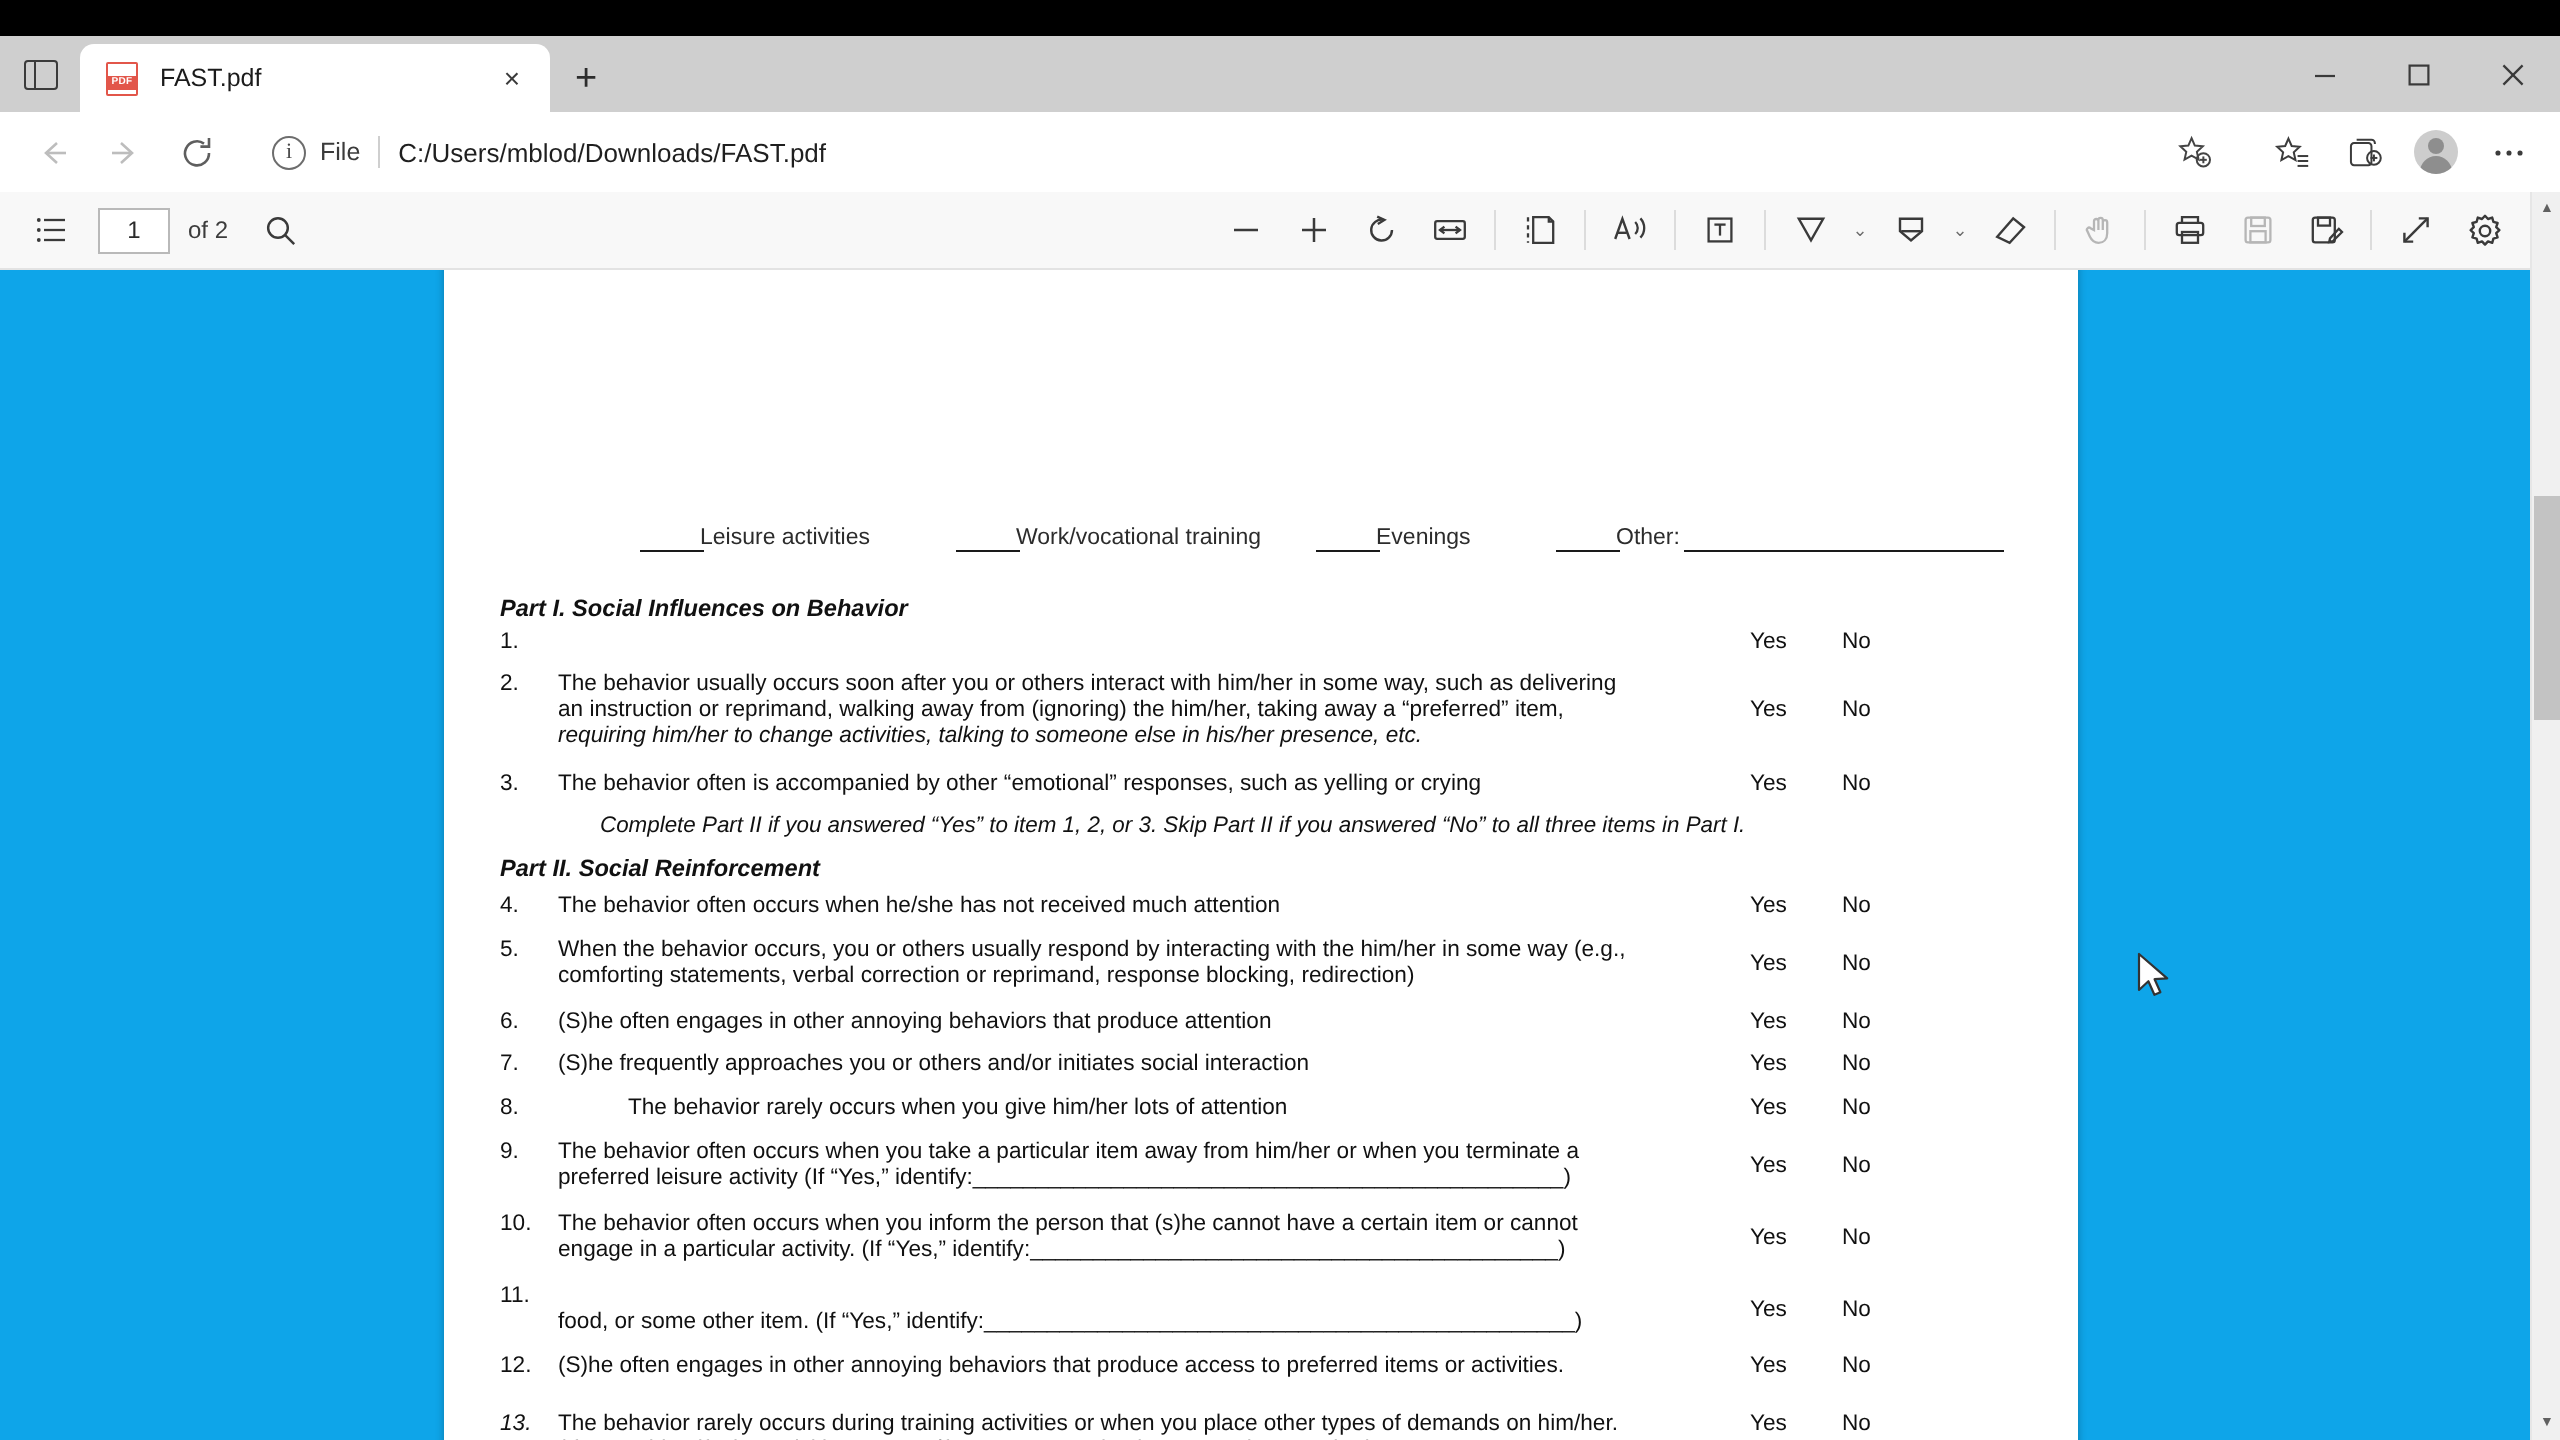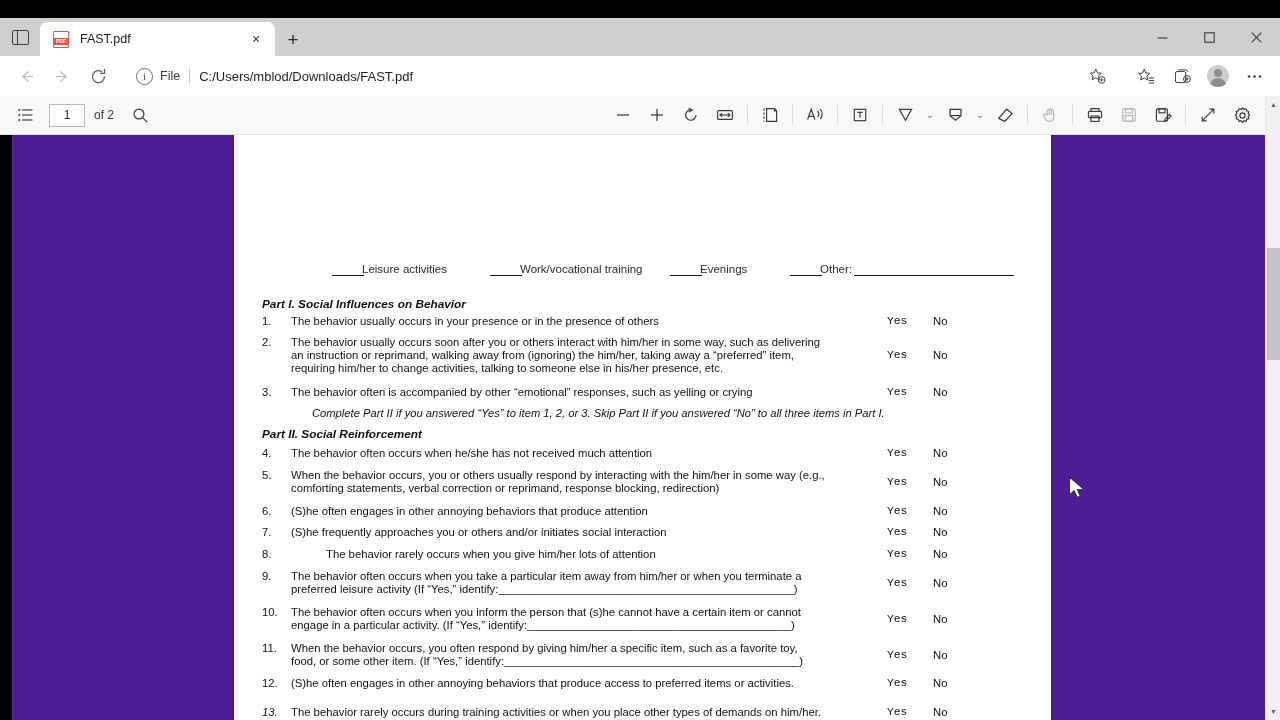--- a/index.html
+++ b/index.html
@@ -116,22 +116,22 @@
     width:36px; height:23px; border:1px solid #b9b9b9; background:#fff;
     font-size:12px; color:#2b2b2b; text-align:center; line-height:21px; margin-left:6px;
   }
   #page-of { font-size:12px; color:#3c3c3c; margin-left:9px;text-align:center; }
   #pt-left { display:flex; align-items:center; padding-left:9px; }
   #pt-right { display:flex; align-items:center; margin-left:auto; padding-right:6px; }
   .chev { font-size:9px; color:#6d6d6d; width:16px; text-align:center; }
 
   
   #doc-area {
-    position:absolute; left:12px; top:135px; width:1265px; height:585px;
-    background:#4c1d95; overflow:hidden;
+    position:absolute; left:0; top:135px; width:1265px; height:585px;
+    background:#0ea5e9; overflow:hidden;
   }
   .pdf-page {
     position:absolute; left:222px; width:817px; background:#fff;
     box-shadow:0 1px 4px rgba(0,0,0,.28);
   }
   #page1 { top:-430px; height:1100px; }
 
   #page1-inner {
     position:absolute; left:0; right:0; bottom:0; height:540px;
     padding:0 28px;
@@ -147,21 +147,21 @@
   .hdr-line span { position:absolute; top:0; }
 
   .part-title {
     font-size:11.8px; font-weight:bold; font-style:italic; color:#111;
     margin:0; position:absolute;
   }
   .qnum { position:absolute; font-size:11.3px; color:#111; }
   .qtext {
     position:absolute; font-size:11.3px; line-height:12.6px; color:#111;
   }
-  .ans-yes { position:absolute; font-size:11.3px; color:#111;font-family:Liberation Mono, monospace; }
+  .ans-yes { position:absolute; font-size:11.3px; color:#111; }
   .ans-no  { position:absolute; font-size:11.3px; color:#111; }
   .note {
     position:absolute; font-size:11.2px; font-style:italic; color:#111;
   }
   .blank { border-bottom:1px solid #1a1a1a; display:inline-block; }
 
   
   #vscroll {
     position:absolute; right:0; top:96px; width:15px; height:624px;
     background:#f0f0f0; border-left:1px solid #e6e6e6;
@@ -471,28 +471,27 @@
             </span>
           <span style="left:558px">Other:</span>
           <span style="left:592px">
               <span class="blank" style="width:160px">&nbsp;</span>
             </span>
         </div>
 
         <div class="part-title" style="left:28px; top:32px;">Part I. Social Influences on Behavior</div>
 
         <div class="qnum" style="left:28px; top:50px;">1.</div>
-        <div class="qtext" style="left:57px; top:50px; width:610px;">The behavior usually occurs in your presence or in the presence of others</div>
         <div class="ans-yes" style="left:653px; top:50px;">Yes</div>
         <div class="ans-no" style="left:699px; top:50px;">No</div>
 
         <div class="qnum" style="left:28px; top:71px;">2.</div>
         <div class="qtext" style="left:57px; top:71px; width:615px;">The behavior usually occurs soon after you or others interact with him/her in some way, such as delivering</div>
         <div class="qtext" style="left:57px; top:84px; width:615px;">an instruction or reprimand, walking away from (ignoring) the him/her, taking away a “preferred” item,</div>
-        <div class="qtext" style="left:57px; top:97px; width:615px;">requiring him/her to change activities, talking to someone else in his/her presence, etc.</div>
+        <div class="qtext" style="left:57px; top:97px; width:615px;font-style:italic;">requiring him/her to change activities, talking to someone else in his/her presence, etc.</div>
         <div class="ans-yes" style="left:653px; top:84px;">Yes</div>
         <div class="ans-no" style="left:699px; top:84px;">No</div>
 
         <div class="qnum" style="left:28px; top:121px;">3.</div>
         <div class="qtext" style="left:57px; top:121px; width:615px;">The behavior often is accompanied by other “emotional” responses, such as yelling or crying</div>
         <div class="ans-yes" style="left:653px; top:121px;">Yes</div>
         <div class="ans-no" style="left:699px; top:121px;">No</div>
 
         <div class="note" style="left:78px; top:142px; width:690px;">Complete Part II if you answered “Yes” to item 1, 2, or 3. Skip Part II if you answered “No” to all three items in Part I.</div>
 
@@ -530,21 +529,20 @@
         <div class="ans-yes" style="left:653px; top:312px;">Yes</div>
         <div class="ans-no" style="left:699px; top:312px;">No</div>
 
         <div class="qnum" style="left:28px; top:341px;">10.</div>
         <div class="qtext" style="left:57px; top:341px; width:615px;">The behavior often occurs when you inform the person that (s)he cannot have a certain item or cannot</div>
         <div class="qtext" style="left:57px; top:354px; width:615px;">engage in a particular activity. (If “Yes,” identify:__________________________________________)</div>
         <div class="ans-yes" style="left:653px; top:348px;">Yes</div>
         <div class="ans-no" style="left:699px; top:348px;">No</div>
 
         <div class="qnum" style="left:28px; top:377px;">11.</div>
-        <div class="qtext" style="left:57px; top:377px; width:615px;">When the behavior occurs, you often respond by giving him/her a specific item, such as a favorite toy,</div>
         <div class="qtext" style="left:57px; top:390px; width:615px;">food, or some other item. (If “Yes,” identify:_______________________________________________)</div>
         <div class="ans-yes" style="left:653px; top:384px;">Yes</div>
         <div class="ans-no" style="left:699px; top:384px;">No</div>
 
         <div class="qnum" style="left:28px; top:412px;">12.</div>
         <div class="qtext" style="left:57px; top:412px; width:615px;">(S)he often engages in other annoying behaviors that produce access to preferred items or activities.</div>
         <div class="ans-yes" style="left:653px; top:412px;">Yes</div>
         <div class="ans-no" style="left:699px; top:412px;">No</div>
 
         <div class="qnum" style="left:28px; top:441px;font-style:italic;">13.</div>

